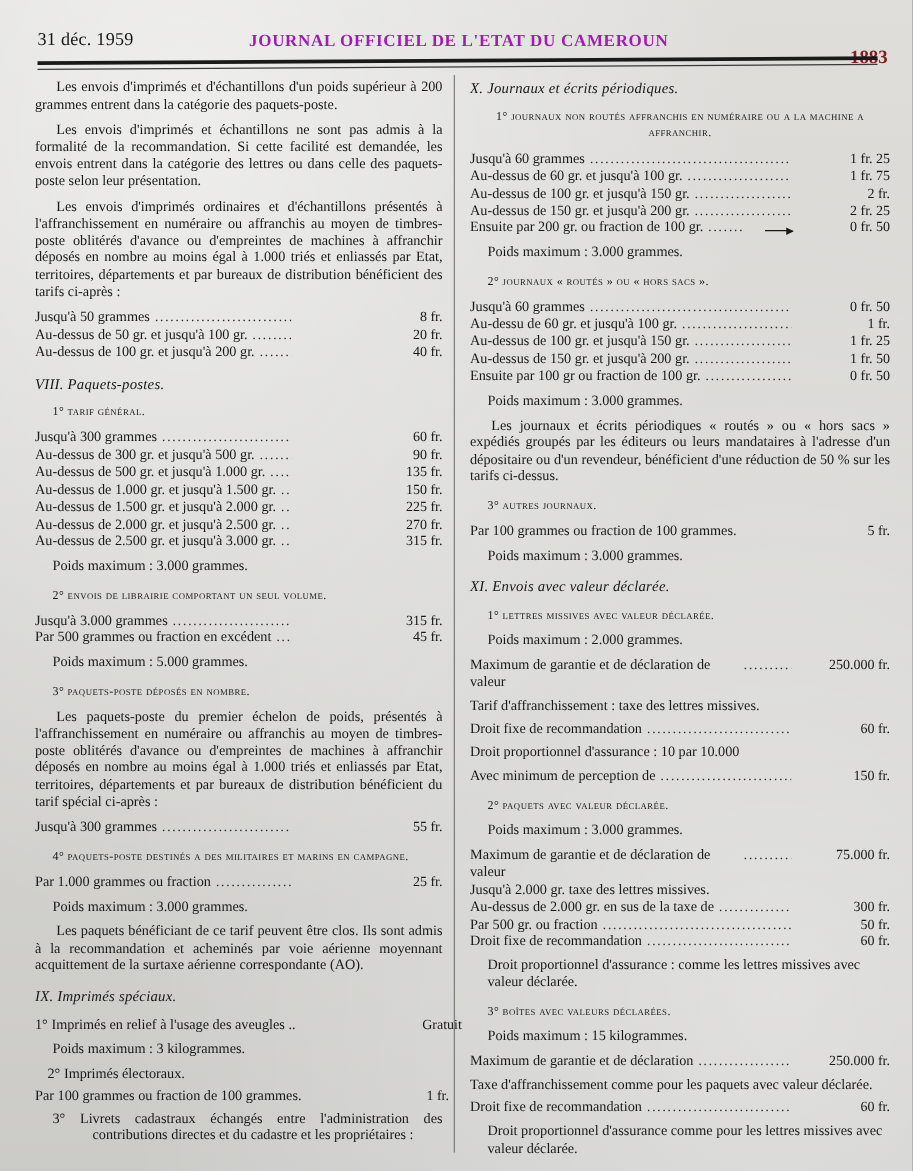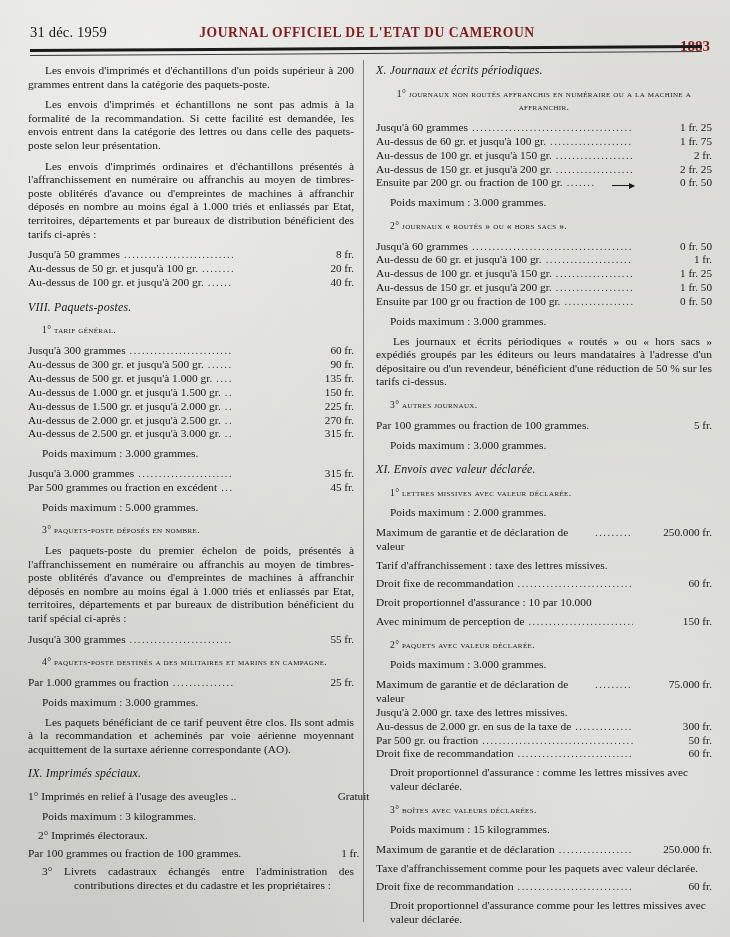--- a/index.html
+++ b/index.html
@@ -52,21 +52,21 @@
     letter-spacing: 0.2px;
   }
   .hdr-title {
     position: absolute;
     left: 0; top: 3px;
     width: 690px;
     text-align: center;
     font-size: 13.6px;
     font-weight: bold;
     letter-spacing: 0.55px;
-    color: #7f1d1d;
+    color: #a21caf;
   }
   .hdr-page {
     position: absolute;
     right: 2px; top: 16px;
     font-size: 15px;
     font-weight: bold;
     color: #7f1d1d;
   }
   .rule-thick {
     position: absolute;
@@ -283,20 +283,24 @@
         </div>
         <div class="row">
           <span class="lbl">Au-dessus de 2.500 gr. et jusqu'à 3.000 gr.</span>
           <span class="dots">..............................................</span>
           <span class="amt amt-w-ll">315 fr.</span>
         </div>
       </div>
 
       <div class="note">Poids maximum : 3.000 grammes.</div>
 
+      <div class="sub-head">
+        <span class="num">2°</span>
+        <span>Envois de librairie comportant un seul volume.</span>
+      </div>
 
       <div class="rows">
         <div class="row">
           <span class="lbl">Jusqu'à 3.000 grammes</span>
           <span class="dots">..............................................</span>
           <span class="amt amt-w-ll">315 fr.</span>
         </div>
         <div class="row">
           <span class="lbl">Par 500 grammes ou fraction en excédent</span>
           <span class="dots">..............................................</span>

